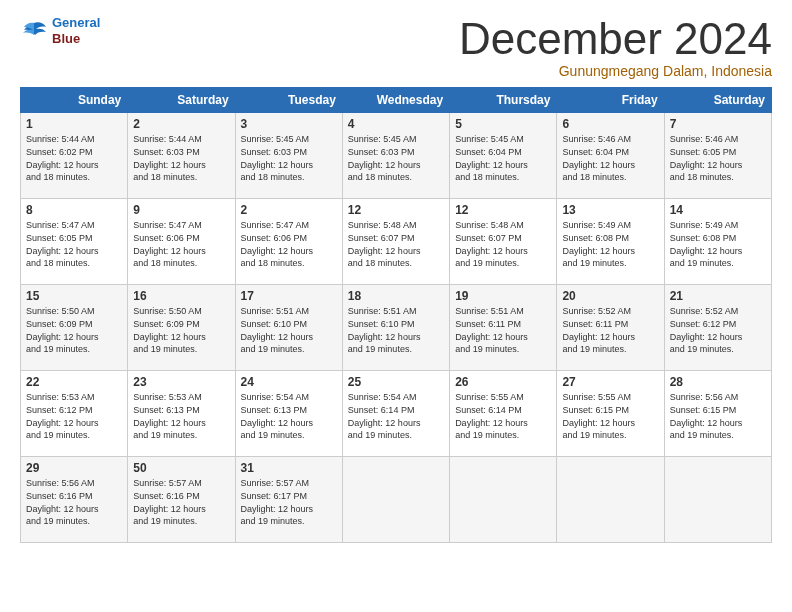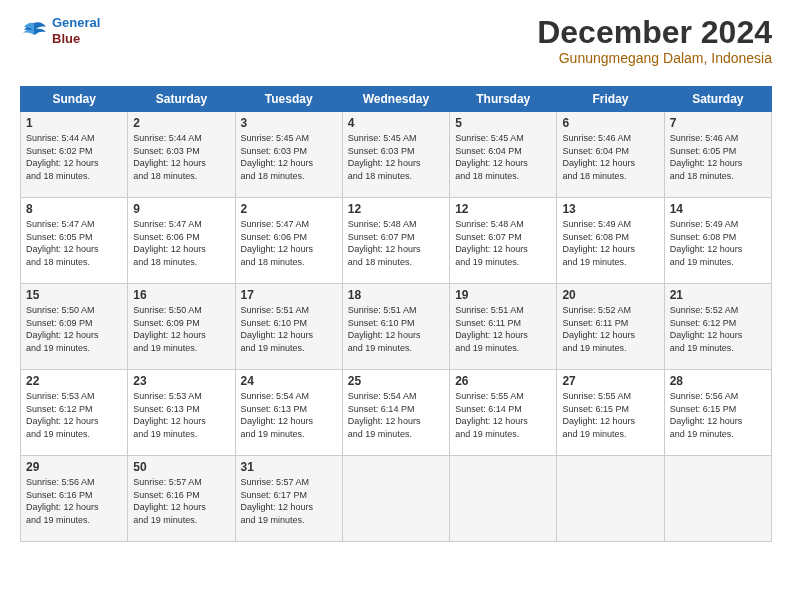--- a/index.html
+++ b/index.html
@@ -13,21 +13,21 @@
     .page {
       width: 792px;
       height: 612px;
       padding: 15px 20px;
       background: #fff;
     }
     .header-area {
       display: flex;
       justify-content: space-between;
       align-items: flex-start;
-      margin-bottom: 20px;
+      margin-bottom: 8px;
     }
     .logo {
       display: flex;
       align-items: center;
       gap: 4px;
     }
     .logo-text {
       font-size: 13px;
       font-weight: bold;
       color: #333;
@@ -37,40 +37,40 @@
       color: #1a6fbe;
     }
     .logo-bird {
       width: 28px;
       height: 24px;
     }
     .title-area {
       text-align: right;
     }
     .main-title {
-      font-size: 32px;
-      font-weight: bold;
+      font-size: 44px;
+      font-weight: normal;
       color: #333;
       line-height: 1.1;
     }
     .subtitle {
       font-size: 14px;
       color: #a16207;
     }
     .calendar {
       width: 100%;
       border-collapse: collapse;
     }
     .calendar th {
       background: #2a6db5;
       color: #fff;
       font-size: 12px;
       font-weight: bold;
       padding: 5px 6px;
-      text-align: center;
+      text-align: right;
       border: 1px solid #2a6db5;
     }
     .calendar td {
       vertical-align: top;
       border: 1px solid #ccc;
       padding: 4px 5px;
       font-size: 9.5px;
       color: #333;
       width: calc(100% / 7);
       height: 86px;

